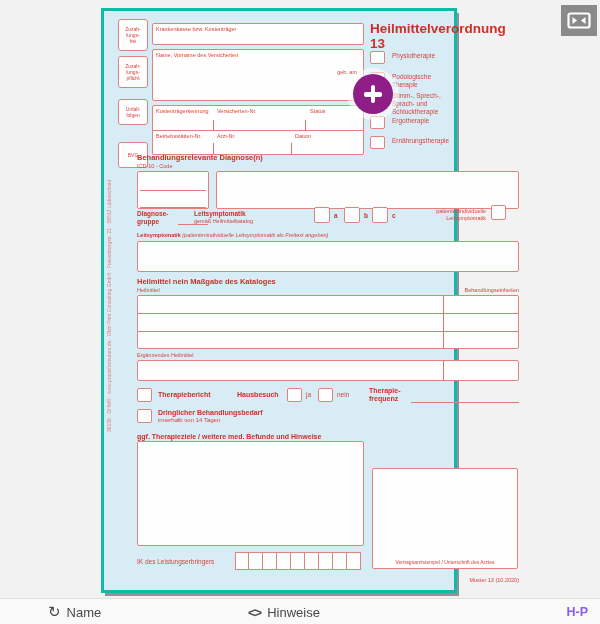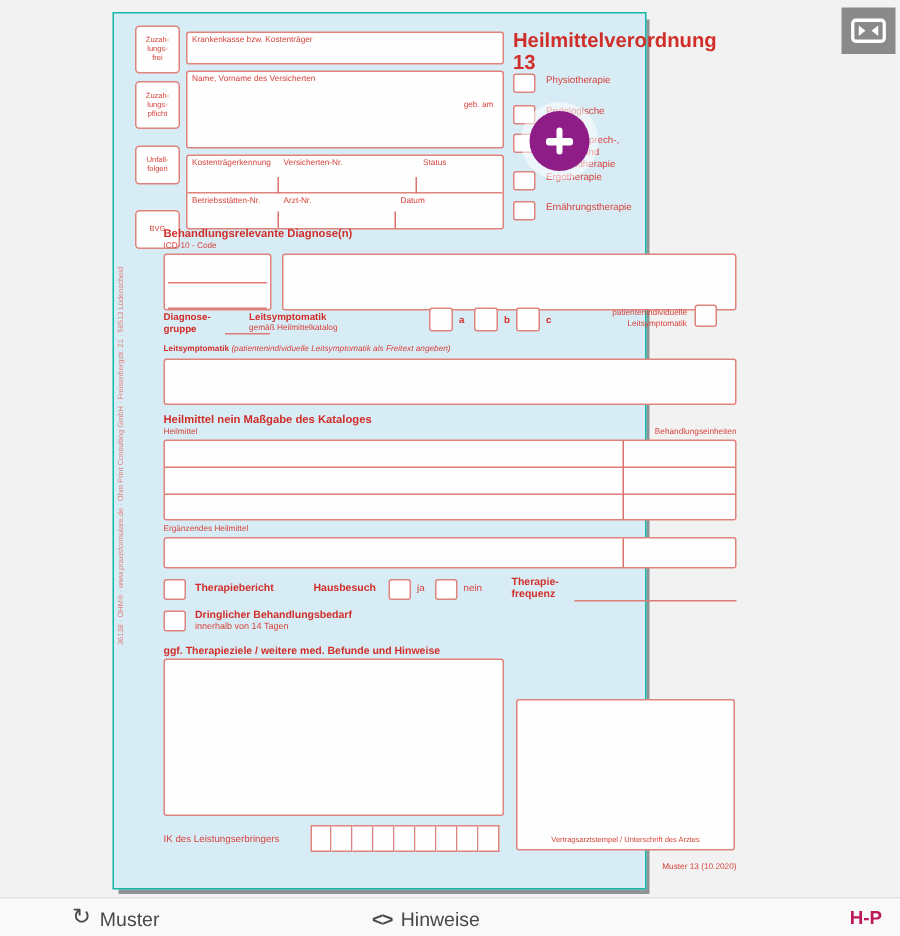--- a/index.html
+++ b/index.html
@@ -2,22 +2,22 @@
 <html><head>
 <meta charset="utf-8">
 <style>
   * { margin:0; padding:0; box-sizing:border-box; }
   html,body { width:600px; height:624px; }
   body { font-family:"Liberation Sans","DejaVu Sans",sans-serif; background:#f2f2f2; position:relative; overflow:hidden; }
 
   .viewer { position:absolute; inset:0; background:#f2f2f2; }
 
   
-  .page { position:absolute; left:75px; top:8px; width:356px; height:585px;
-          background:#d8ecf6; border:1px solid #14b8a6;
+  .page { position:absolute; left:101px; top:8px; width:356px; height:585px;
+          background:#d8ecf6; border:3px solid #14b8a6;
           box-shadow:3px 4px 0 -1px #8f9296; }
   .r  { color:#d6443d; }
   .rb { color:#d02e28; font-weight:bold; }
   .abs { position:absolute; }
   .wbox { position:absolute; background:#fffefe; border:1px solid #e0837d; border-radius:2px; }
   .cb   { position:absolute; background:#fffefe; border:1px solid #dd847f; border-radius:2px; }
   .hline { position:absolute; border-top:1px solid #dd7d77; }
   .vline { position:absolute; background:#d9736d; width:1px; }
   .t5 { font-size:5px; line-height:6px; }
   .t55 { font-size:5.5px; line-height:6.5px; }
@@ -56,21 +56,21 @@
   .zoom-cursor .barv { position:absolute; left:17.75px; top:11px; width:4.5px; height:18px; background:#fff; border-radius:2px; }
 
   .toolbar { position:absolute; left:0; bottom:0; width:600px; height:26px;
              background:#f9f9f9; border-top:1px solid #e2e2e2; }
   .tb-item { position:absolute; top:0; height:26px; display:flex; align-items:center;
              font-size:13px; color:#484848; cursor:pointer; }
   .tb-item .ic { margin-right:6px; display:flex; align-items:center; }
   .tb-item .glyph { font-size:15px; color:#4a4a4a; line-height:14px; }
   .embed-glyph { font-weight:bold; letter-spacing:-1px; margin-right:6px; color:#4a4a4a; }
   .brand { position:absolute; right:12px; top:0; height:26px; display:flex; align-items:center;
-           font-size:12.5px; font-weight:bold; color:#be185d; }
+           font-size:12.5px; font-weight:bold; color:#8b5cf6; }
 </style>
 </head>
 <body>
 
 <div class="viewer">
 
   <div class="page">
 
     <div class="flag t5 r" style="top:8px; height:32px;">
       <div>Zuzah-</div>
@@ -240,21 +240,21 @@
   <div class="zoom-cursor">
     <div class="inner">
       <div class="barh"></div>
       <div class="barv"></div>
     </div>
   </div>
 
   <div class="toolbar">
     <div class="tb-item" style="left:48px;">
       <span class="ic glyph">↻</span>
-      <span>Muster</span>
+      <span>Name</span>
     </div>
     <div class="tb-item" style="left:248px;">
       <span class="embed-glyph">&lt;&gt;</span>
       <span>Hinweise</span>
     </div>
     <div class="brand">H-P</div>
   </div>
 
 </div>
 

